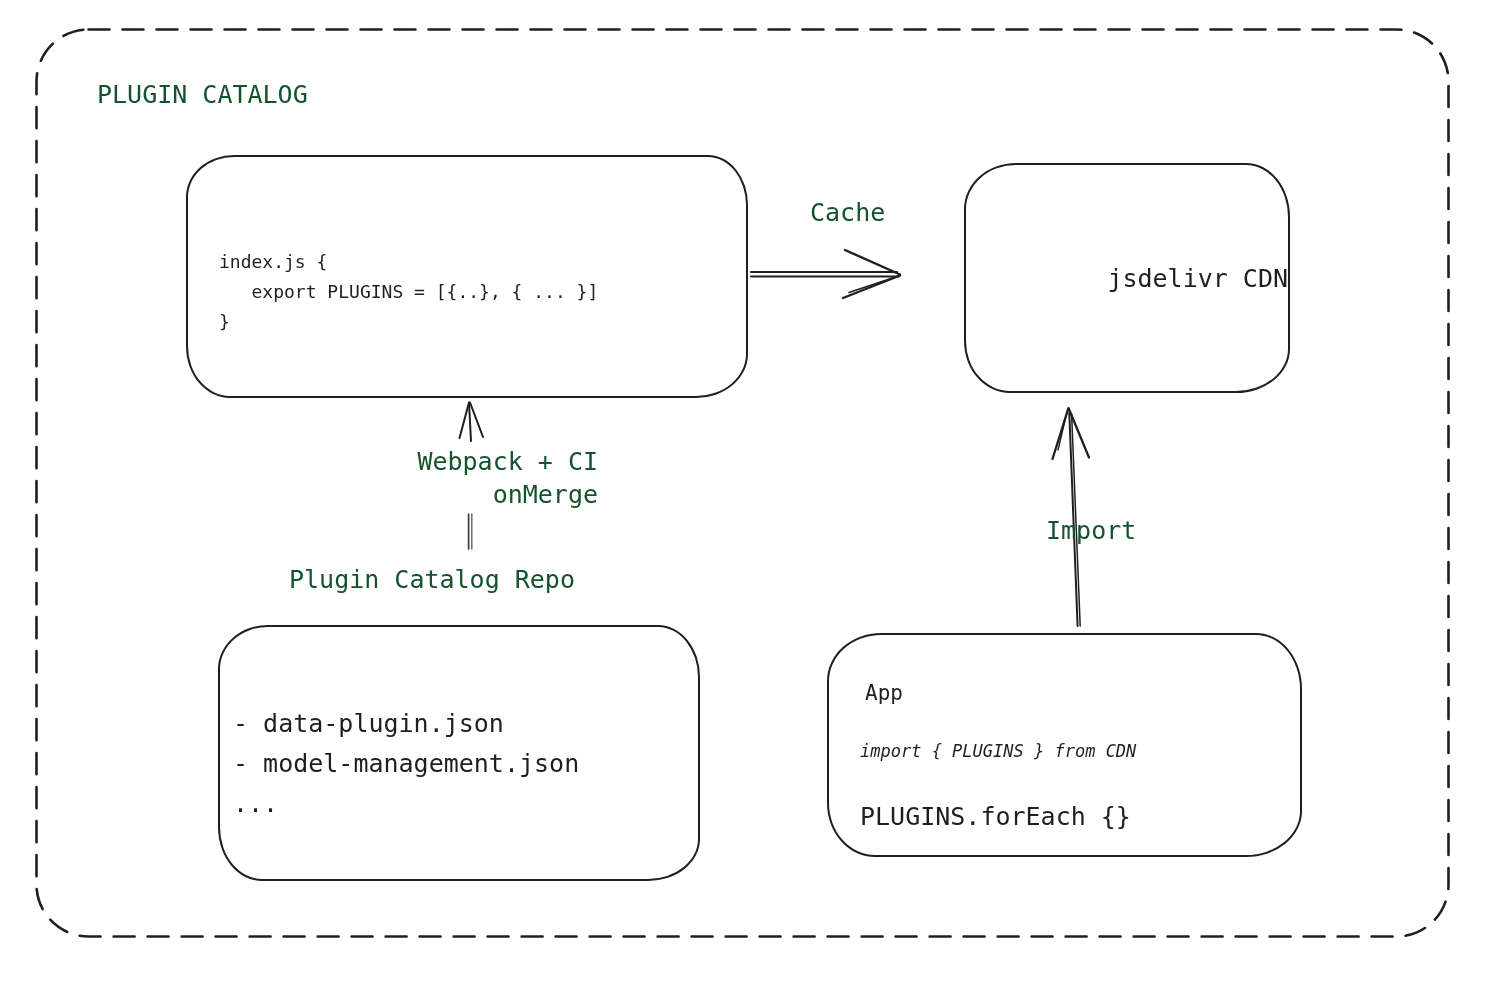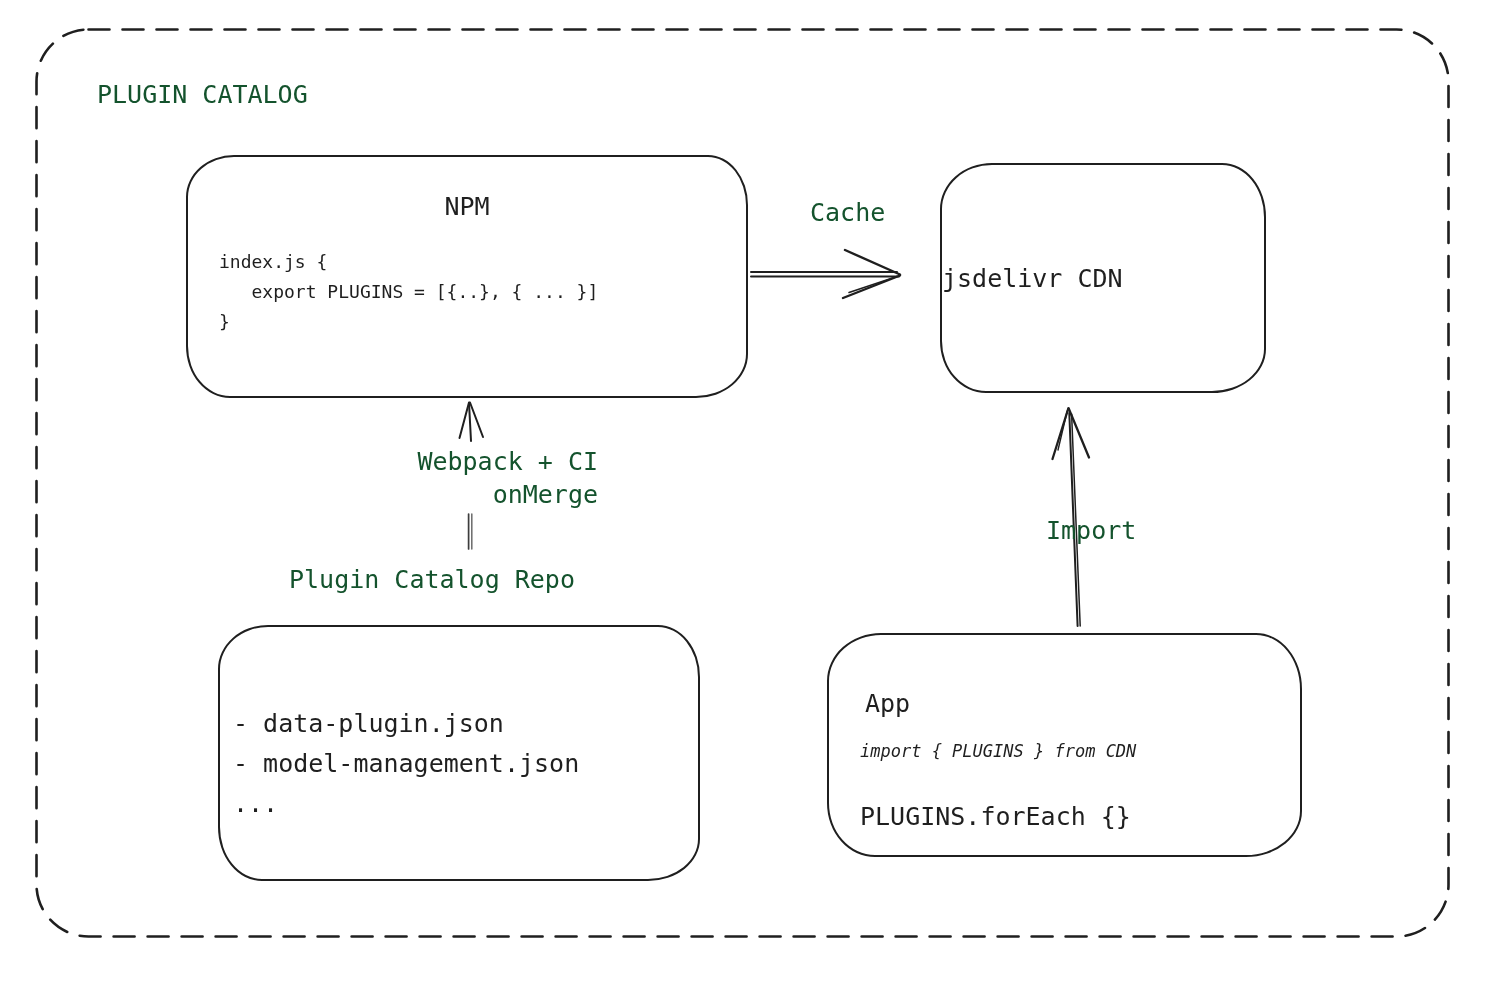--- a/index.html
+++ b/index.html
@@ -45,40 +45,40 @@
   #npm-title {
     position: absolute; left: 0; right: 0; top: 35px;
     text-align: center; font-size: 25px; white-space: pre;
   }
   #npm-code {
     position: absolute; left: 31px; top: 90px;
     font-size: 18px; line-height: 30px; white-space: pre;
   }
   
   #cdn-box {
-    left: 940px; top: 163px; width: 326px; height: 230px;
+    left: 964px; top: 163px; width: 326px; height: 230px;
     border-radius: 52px 44px 54px 46px / 46px 54px 44px 52px;
-    display: flex; align-items: center; justify-content: flex-start;
+    display: flex; align-items: center; justify-content: flex-end;
   }
   #cdn-title { font-size: 25px; white-space: pre; }
   
   #repo-box {
     left: 218px; top: 625px; width: 482px; height: 256px;
     border-radius: 50px 42px 52px 44px / 44px 52px 42px 54px;
   }
   #repo-files {
     position: absolute; left: 13px; top: 77px;
     font-size: 25px; line-height: 40px; white-space: pre;
   }
   
   #app-box {
     left: 827px; top: 633px; width: 475px; height: 224px;
     border-radius: 54px 46px 56px 48px / 48px 56px 46px 54px;
   }
-  #app-title  { position: absolute; left: 36px; top: 54px;  font-size: 25px; white-space: pre; }
+  #app-title  { position: absolute; left: 36px; top: 46px;  font-size: 21px; white-space: pre; }
   #app-line1  { position: absolute; left: 31px; top: 106px; font-size: 17px; white-space: pre; font-style: italic; }
   #app-line2  { position: absolute; left: 31px; top: 167px; font-size: 25px; white-space: pre; }
   
   #frame-title   { left: 97px;  top: 80px; }
   #cache-label   { left: 810px; top: 198px; }
   #import-label  { left: 1046px; top: 516px; }
   #repo-title    { left: 289px; top: 565px; }
   #webpack-label {
     left: 338px; top: 445px; width: 260px;
     text-align: right; line-height: 33px; white-space: pre-line;
@@ -116,21 +116,20 @@
       <path d="M1080.2 626 L1071.6 414" stroke-width="1.5"></path>
       <path d="M1052.5 459 L1068.3 408.5" stroke-width="2.3"></path>
       <path d="M1089 457.5 L1068.6 408.2" stroke-width="2.3"></path>
       <path d="M1067.2 411 L1058 450" stroke-width="1.4"></path>
     </g>
   </svg>
 
   <div class="label" id="frame-title">PLUGIN CATALOG</div>
 
   <div class="node" id="npm-box">
-    <div id="npm-title">NPM</div>
     <div id="npm-code">index.js {
    export PLUGINS = [{..}, { ... }]
 }</div>
   </div>
 
   <div class="node" id="cdn-box">
     <div id="cdn-title">jsdelivr CDN</div>
   </div>
 
   <div class="label" id="cache-label">Cache</div>

